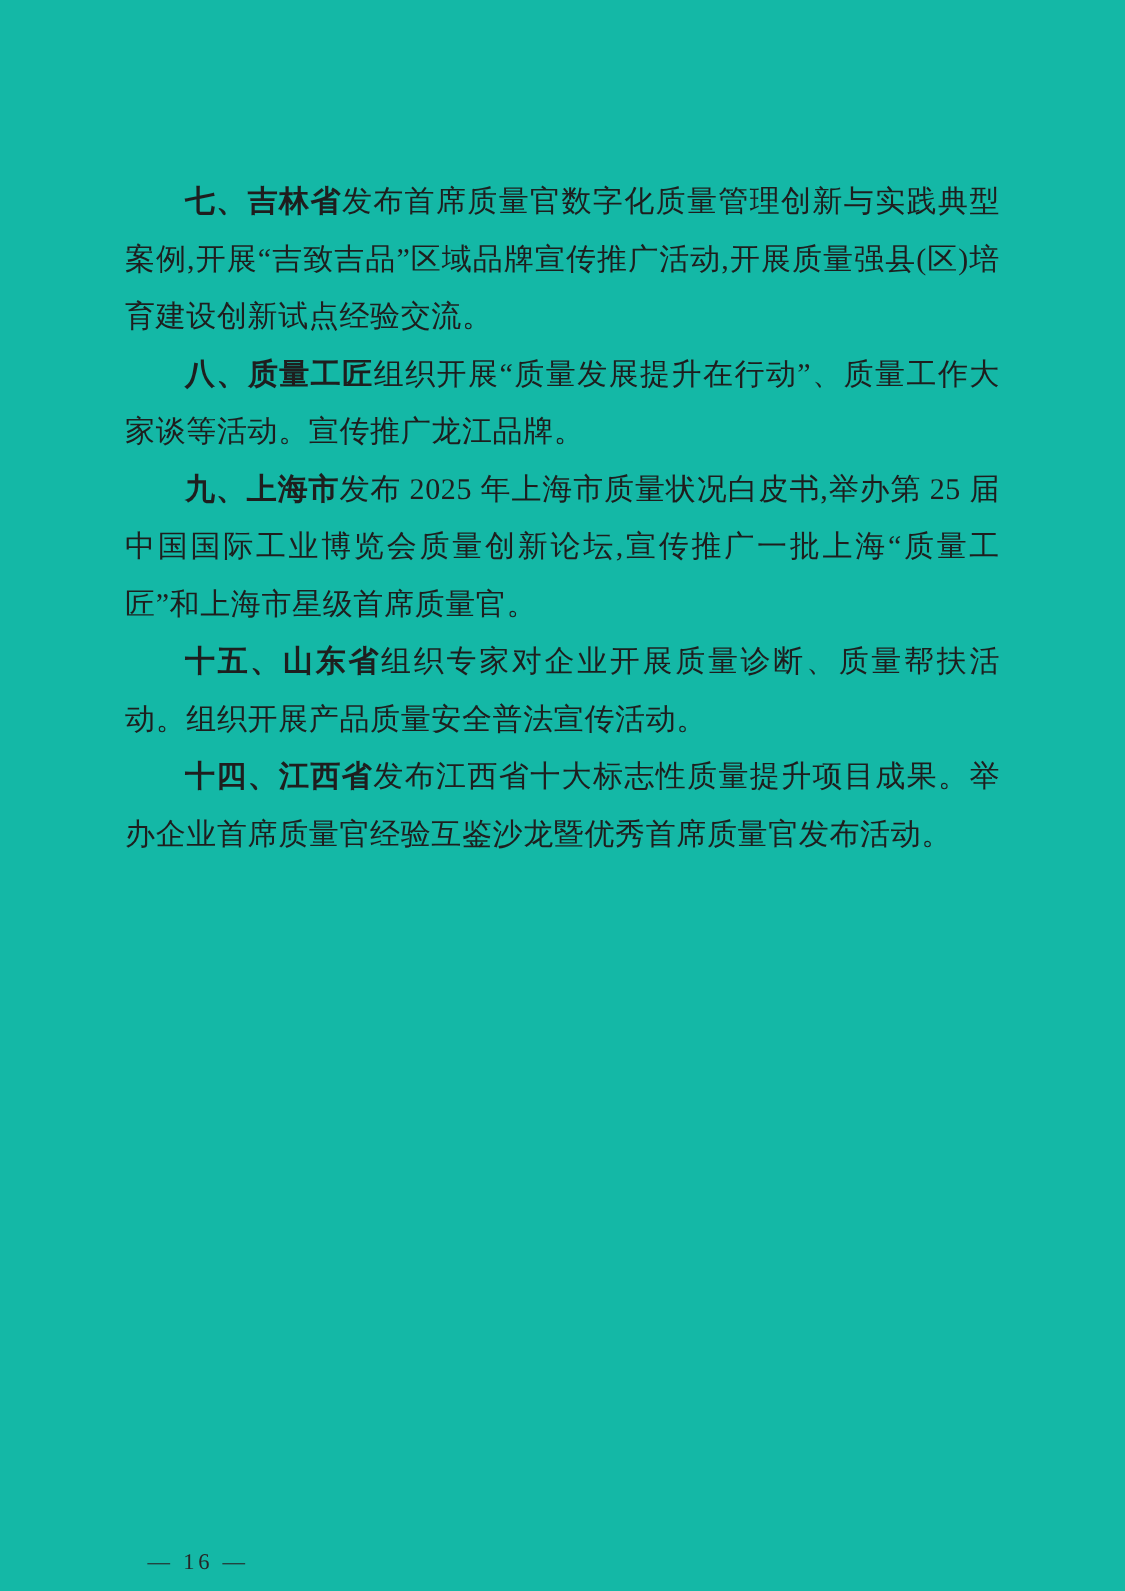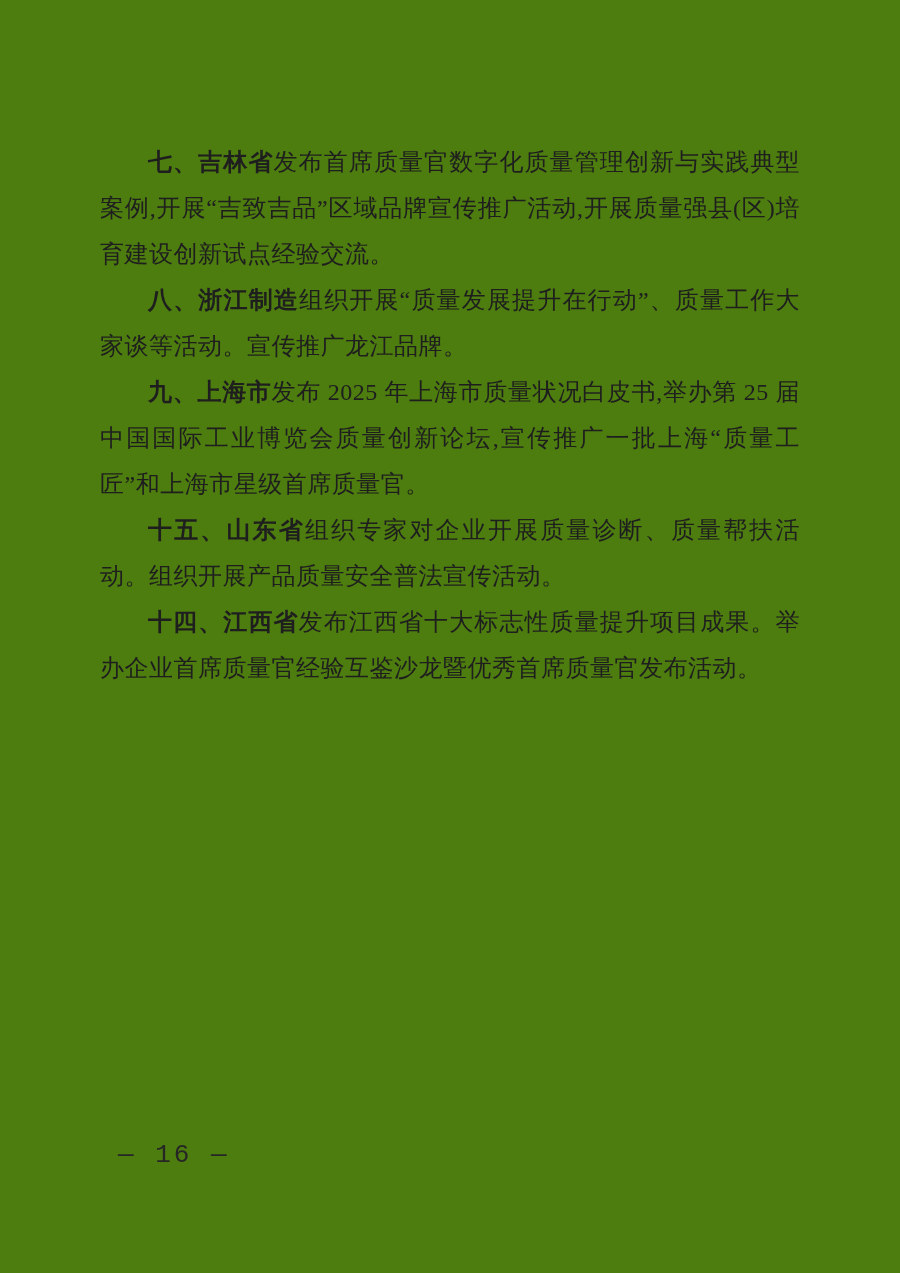--- a/index.html
+++ b/index.html
@@ -7,21 +7,21 @@
   body {
     width: 900px;
     height: 1273px;
     background: #fdfdfc;
     font-family: "Liberation Serif", "DejaVu Serif", serif;
   }
   .page {
     position: relative;
     width: 900px;
     height: 1273px;
-    background: #4d7c0f;
+    background: #14b8a6;
     overflow: hidden;
   }
   .content {
     position: absolute;
     left: 100px;
     top: 139px;
     width: 700px;
     color: #1e1e1e;
     font-size: 24px;
     line-height: 46px;
@@ -33,33 +33,32 @@
     margin: 0;
     padding: 0;
     text-indent: 2em;
   }
   .lead {
     font-weight: 700;
   }
   .footer {
     position: absolute;
     left: 118px;
-    top: 1140px;
-    font-size: 26px;
+    top: 1234px;
+    font-size: 18px;
     line-height: 30px;
     color: #262626;
     letter-spacing: 3px;
-    font-family: Liberation Mono, monospace;
   }
 </style>
 </head>
 <body>
 
 <div class="page">
   <div class="content">
     <p class="para"><span class="lead">七、吉林省</span><span>发布首席质量官数字化质量管理创新与实践典型案例,开展“吉致吉品”区域品牌宣传推广活动,开展质量强县(区)培育建设创新试点经验交流。</span></p>
-    <p class="para"><span class="lead">八、浙江制造</span><span>组织开展“质量发展提升在行动”、质量工作大家谈等活动。宣传推广龙江品牌。</span></p>
+    <p class="para"><span class="lead">八、质量工匠</span><span>组织开展“质量发展提升在行动”、质量工作大家谈等活动。宣传推广龙江品牌。</span></p>
     <p class="para"><span class="lead">九、上海市</span><span>发布 2025 年上海市质量状况白皮书,举办第 25 届中国国际工业博览会质量创新论坛,宣传推广一批上海“质量工匠”和上海市星级首席质量官。</span></p>
     <p class="para"><span class="lead">十五、山东省</span><span>组织专家对企业开展质量诊断、质量帮扶活动。组织开展产品质量安全普法宣传活动。</span></p>
     <p class="para"><span class="lead">十四、江西省</span><span>发布江西省十大标志性质量提升项目成果。举办企业首席质量官经验互鉴沙龙暨优秀首席质量官发布活动。</span></p>
   </div>
   <div class="footer">— 16 —</div>
 </div>
 
 </body></html>

